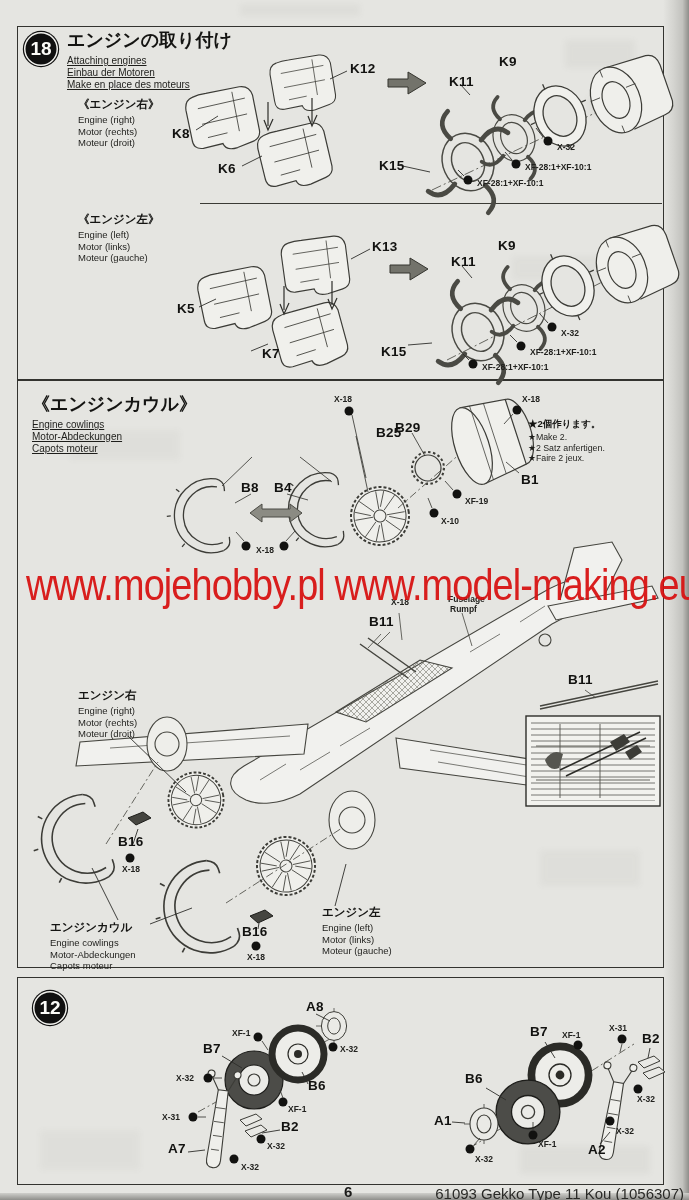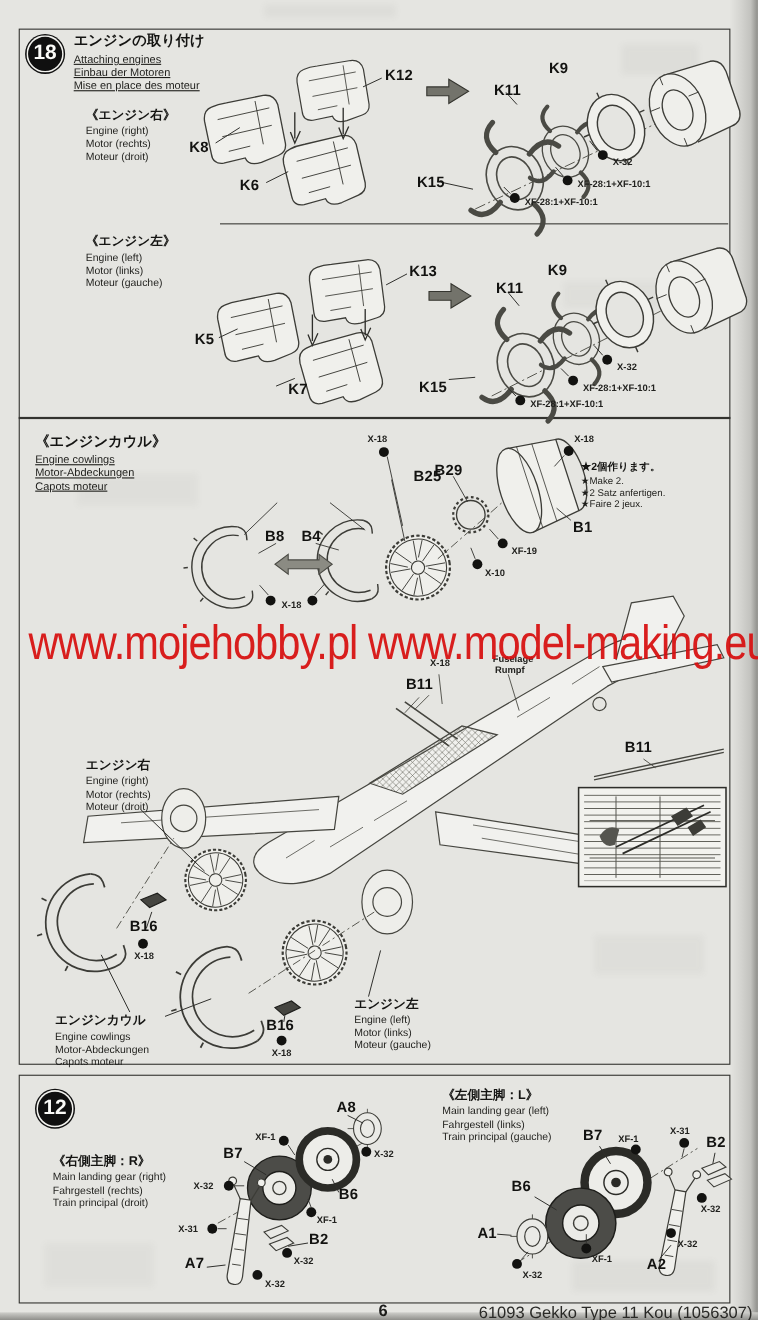--- a/index.html
+++ b/index.html
@@ -11,21 +11,21 @@
   
   .stepnum{position:absolute;width:34px;height:34px;border-radius:50%;background:#101010;
            color:#fbfbf8;font-weight:bold;font-size:19px;display:flex;align-items:center;justify-content:center;
            box-shadow:inset 0 0 0 1.5px #f2f2ee, 0 0 0 1.2px #101010;z-index:5;}
   
   .pt{position:absolute;font-weight:bold;font-size:13.5px;letter-spacing:.2px;color:#121210;z-index:5;white-space:nowrap;}
   .pn{position:absolute;font-size:8.5px;font-weight:600;color:#22221f;z-index:5;white-space:nowrap;}
   .blk{position:absolute;z-index:5;white-space:nowrap;}
   .blk .j{display:block;font-weight:bold;font-size:11.5px;margin-bottom:2px;color:#141412;}
   .blk .l{display:block;font-size:9.5px;line-height:11.5px;color:#1e1e1b;}
-  .blk.hdr .j{font-size:13px;margin-bottom:3px;}
+  .blk.hdr .j{font-size:18px;margin-bottom:3px;}
   .blk.hdr .l{font-size:10px;line-height:12px;text-decoration:underline;}
   .blk.note .j{font-size:9.5px;font-weight:bold;margin-bottom:1px;}
   .blk.note .l{font-size:8.8px;line-height:10.5px;}
   .wm{position:absolute;left:26px;top:560px;z-index:7;font-size:44px;font-weight:500;letter-spacing:-1px;
       white-space:nowrap;transform:scaleX(.86);transform-origin:left center;opacity:.93;}
   .ft-num{position:absolute;left:344px;top:1183px;font-weight:bold;font-size:15px;z-index:5;}
   .ft-code{position:absolute;right:5px;top:1185px;font-size:15px;color:#2a2a27;z-index:5;}
   .gh{position:absolute;background:#55554f;filter:blur(3px);z-index:0;}
   .redge{position:absolute;top:0;right:0;width:26px;height:100%;z-index:0;
          background:linear-gradient(90deg,#e5e5e1 0%,#d4d4d0 40%,#c2c2be 75%,#8e8e8a 100%);}
@@ -278,21 +278,21 @@
     </g>
   </svg>
 
   <div class="stepnum" style="left:24px;top:32px;">
       <span>18</span>
     </div>
   <div class="blk hdr" style="left:67px;top:28px;">
     <span class="j">エンジンの取り付け</span>
     <span class="l">Attaching engines</span>
     <span class="l">Einbau der Motoren</span>
-    <span class="l">Mise en place des moteur</span>
+    <span class="l">Make en place des moteurs</span>
   </div>
 
   <div class="blk" style="left:78px;top:97px;">
     <span class="j">《エンジン右》</span>
     <span class="l">Engine (right)</span>
     <span class="l">Motor (rechts)</span>
     <span class="l">Moteur (droit)</span>
   </div>
   <span class="pt" style="left:172px;top:126px;">K8</span>
   <span class="pt" style="left:218px;top:161px;">K6</span>
@@ -373,32 +373,20 @@
     <span class="l">Motor (links)</span>
     <span class="l">Moteur (gauche)</span>
   </div>
 
   <div class="wm" style="color:#d80f0f">www.mojehobby.pl www.model-making.eu</div>
 
   <div class="stepnum" style="left:33px;top:991px;">
       <span>12</span>
     </div>
 
-  <div class="blk" style="left:48px;top:1048px;">
-    <span class="j">《右側主脚：R》</span>
-    <span class="l">Main landing gear (right)</span>
-    <span class="l">Fahrgestell (rechts)</span>
-    <span class="l">Train principal (droit)</span>
-  </div>
-  <div class="blk" style="left:402px;top:988px;">
-    <span class="j">《左側主脚：L》</span>
-    <span class="l">Main landing gear (left)</span>
-    <span class="l">Fahrgestell (links)</span>
-    <span class="l">Train principal (gauche)</span>
-  </div>
 
   <span class="pt" style="left:306px;top:999px;">A8</span>
   <span class="pn" style="left:340px;top:1044px;">X-32</span>
   <span class="pn" style="left:232px;top:1028px;">XF-1</span>
   <span class="pt" style="left:203px;top:1041px;">B7</span>
   <span class="pn" style="left:176px;top:1073px;">X-32</span>
   <span class="pt" style="left:308px;top:1078px;">B6</span>
   <span class="pn" style="left:288px;top:1104px;">XF-1</span>
   <span class="pn" style="left:162px;top:1112px;">X-31</span>
   <span class="pt" style="left:281px;top:1119px;">B2</span>

